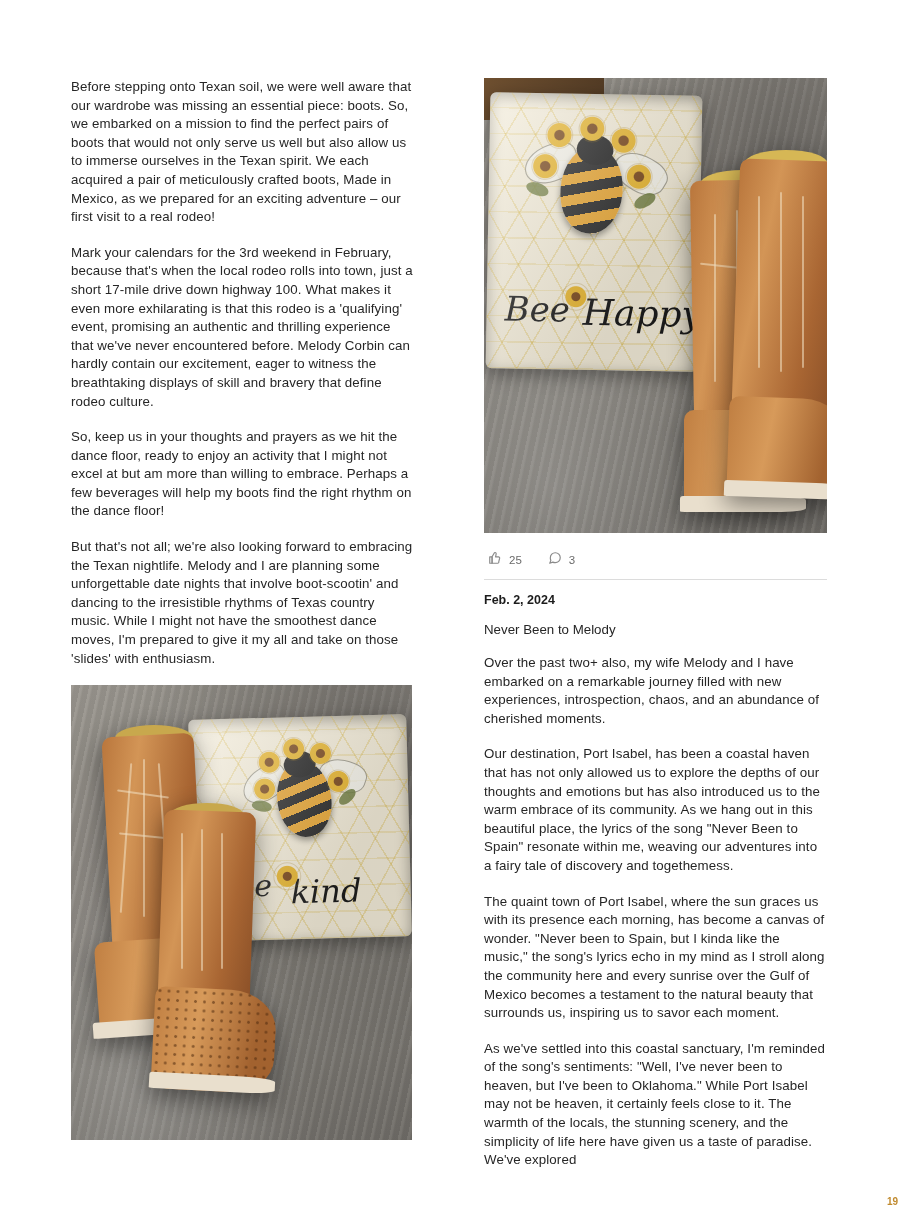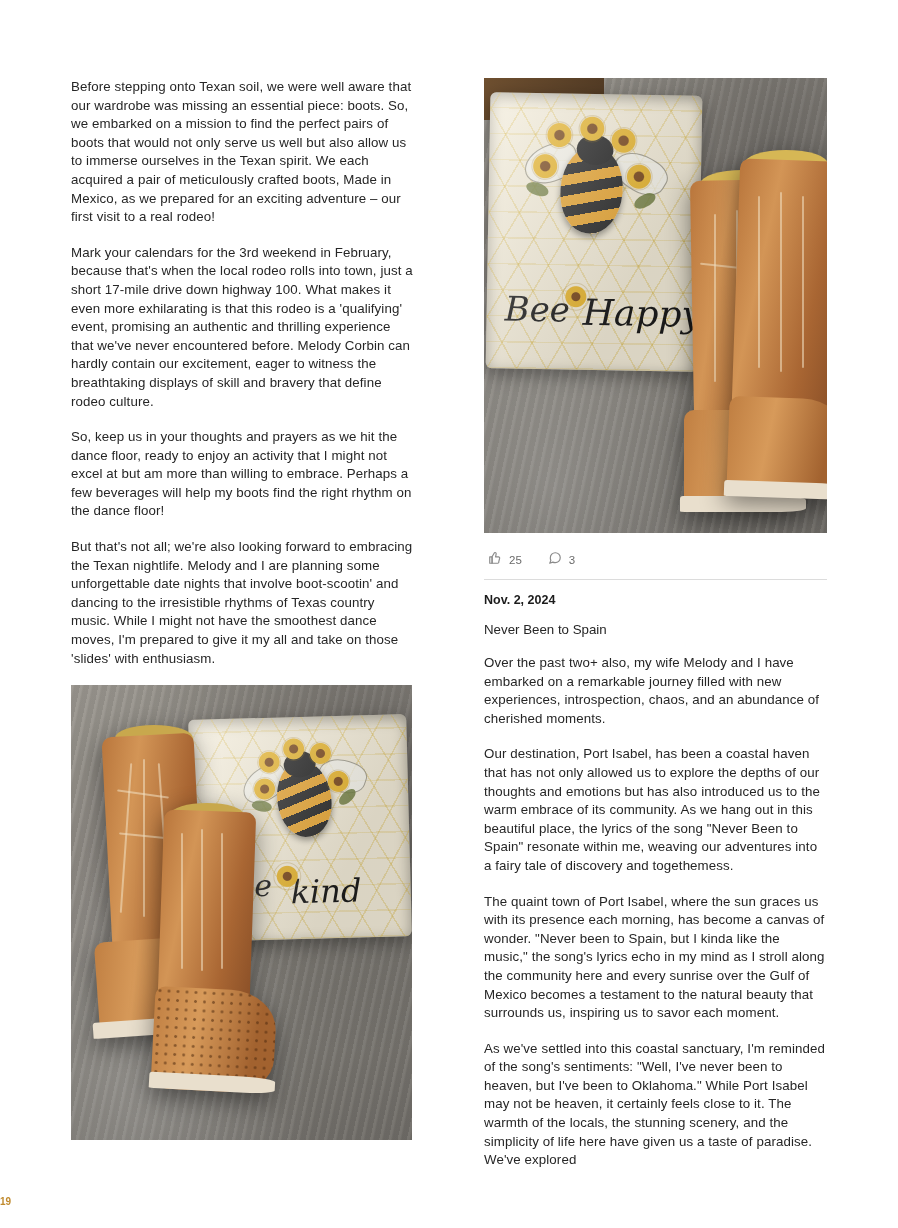--- a/index.html
+++ b/index.html
@@ -219,21 +219,21 @@
     font-size: 13.3px;
     color: #262626;
     margin: 0 0 17px 0;
   }
 
   .page-number {
     position: absolute;
     left: 0;
     right: 0;
     bottom: 21px;
-    text-align: left;
+    text-align: right;
     font-size: 10px;
     font-weight: bold;
     color: #c08a2e;
   }
 </style>
 </head>
 <body>
 
 <div class="page">
 
@@ -355,22 +355,22 @@
         <div class="reaction">
           <span class="icon-comment">
             <svg width="14" height="14" viewBox="0 0 24 24" fill="none" stroke="#8a8a8a" stroke-width="2" stroke-linecap="round" stroke-linejoin="round">
               <path d="M21 11.5a8.4 8.4 0 0 1-9 8.4 9 9 0 0 1-3.8-.8L3 21l1.9-4.9A8.4 8.4 0 0 1 4 11.5 8.4 8.4 0 0 1 12.5 3 8.4 8.4 0 0 1 21 11.5z"></path>
             </svg>
           </span>
           <span class="count">3</span>
         </div>
       </div>
 
-      <div class="post-date">Nov. 2, 2024</div>
-      <div class="post-title">Never Been to Spain</div>
+      <div class="post-date">Feb. 2, 2024</div>
+      <div class="post-title">Never Been to Melody</div>
 
       <p class="body">Over the past two+ also, my wife Melody and I have embarked on a remarkable journey filled with new experiences, introspection, chaos, and an abundance of cherished moments.</p>
       <p class="body">Our destination, Port Isabel, has been a coastal haven that has not only allowed us to explore the depths of our thoughts and emotions but has also introduced us to the warm embrace of its community. As we hang out in this beautiful place, the lyrics of the song "Never Been to Spain" resonate within me, weaving our adventures into a fairy tale of discovery and togethemess.</p>
       <p class="body">The quaint town of Port Isabel, where the sun graces us with its presence each morning, has become a canvas of wonder. "Never been to Spain, but I kinda like the music," the song's lyrics echo in my mind as I stroll along the community here and every sunrise over the Gulf of Mexico becomes a testament to the natural beauty that surrounds us, inspiring us to savor each moment.</p>
       <p class="body">As we've settled into this coastal sanctuary, I'm reminded of the song's sentiments: "Well, I've never been to heaven, but I've been to Oklahoma." While Port Isabel may not be heaven, it certainly feels close to it. The warmth of the locals, the stunning scenery, and the simplicity of life here have given us a taste of paradise. We've explored</p>
 
     </div>
 
   </div>
 

